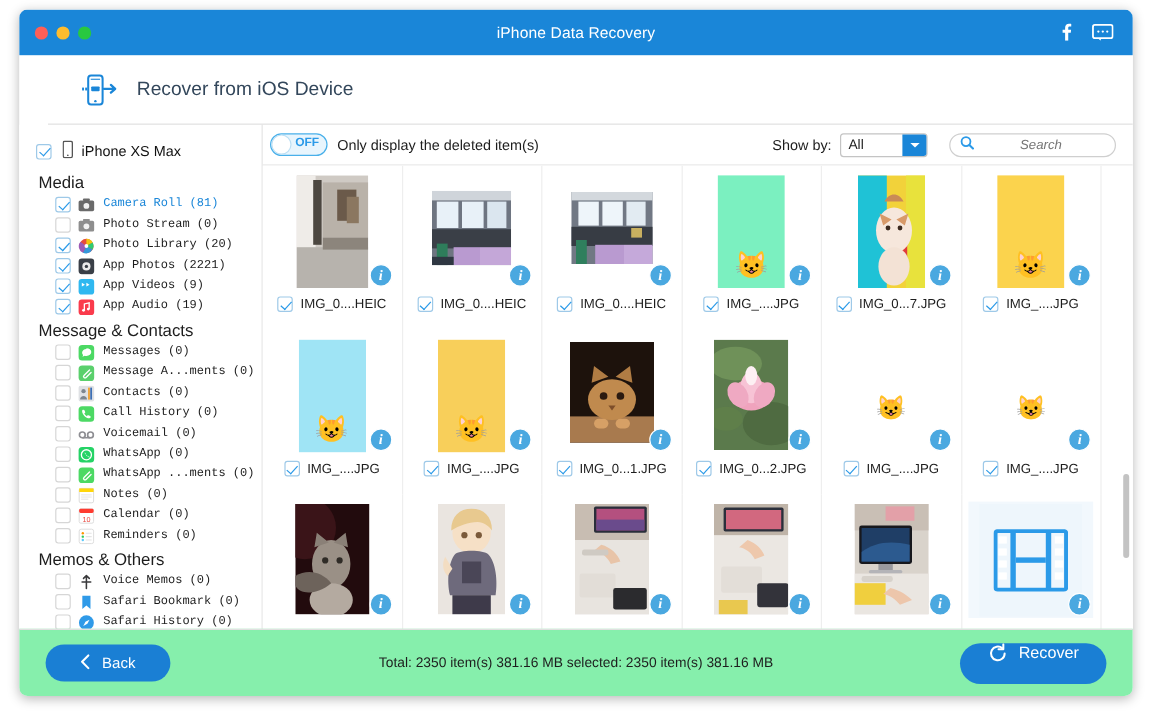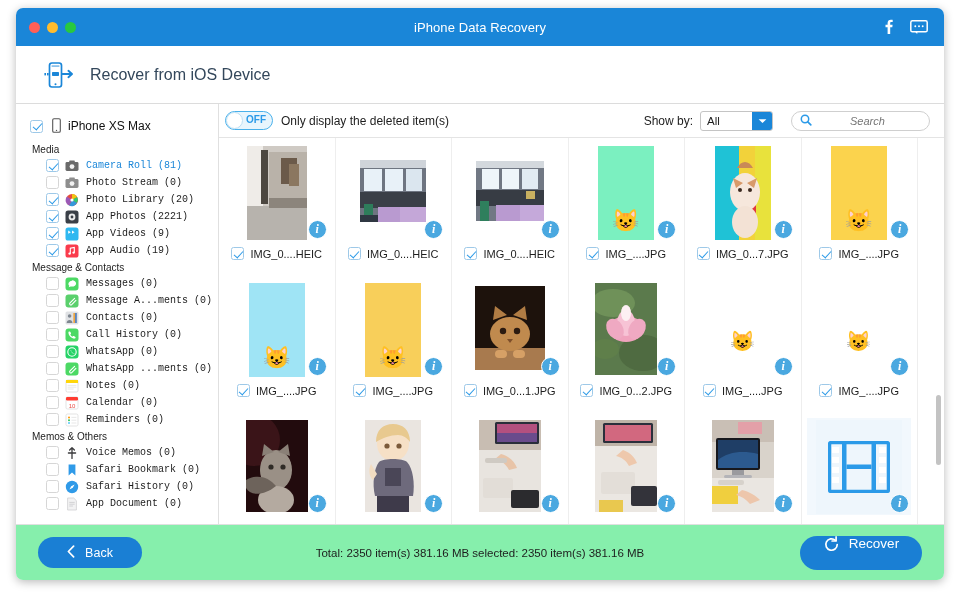--- a/index.html
+++ b/index.html
@@ -47,20 +47,21 @@
 
   
   .header {
     height: 58px;
     flex: 0 0 58px;
     background: #ffffff;
     display: flex;
     align-items: center;
     padding-left: 26px;
     border-bottom: 1px solid #dcdcdc;
+    margin-left: 24px;
   }
   .header-icon { width: 34px; height: 30px; margin-right: 14px; display:block; }
   .header-title { font-size: 16px; color: #33475b; }
 
   
   .body { flex: 1 1 auto; display: flex; min-height: 0; }
 
   
   .sidebar {
     width: 203px;
@@ -72,21 +73,21 @@
     font-size: 11.5px;
     color: #222;
   }
   .device-row {
     display: flex; align-items: center;
     padding: 0 0 0 14px;
     height: 22px;
     margin-bottom: 4px;
   }
   .device-name { font-size: 12px; color: #111; margin-left: 7px; }
-  .group-title { font-size: 10px; color: #1d1d1d; padding: 3px 0 2px 16px; font-weight: normal; }
+  .group-title { font-size: 14px; color: #1d1d1d; padding: 3px 0 2px 16px; font-weight: normal; }
   .cat { display: flex; align-items: center; height: 17px; padding-left: 30px; }
   .cat-icon { width: 14px; height: 14px; margin: 0 7px 0 6px; flex: 0 0 14px; display:block; border-radius: 2px;}
   .cat-label { font-size: 10px; color: #1d1d1d; white-space: nowrap; font-family: Liberation Mono, monospace; }
   .cat.active .cat-label { color: #1a86d8; }
 
   
   .cb {
     width: 13px; height: 13px; flex: 0 0 13px;
     border: 1px solid #9ec9e8;
     border-radius: 2.5px;
@@ -404,20 +405,29 @@
               </svg></span>
             <span class="cat-label">Contacts (0)</span>
           </div>
           <div class="cat">
             <span class="cb dim"></span>
             <span class="cat-icon"><svg width="14" height="14" viewBox="0 0 14 14">
                 <rect x="0.5" y="0.5" width="13" height="13" rx="3" fill="#4cd964"></rect>
                 <path d="M4.4 3.4c.6 0 1 .3 1.2.9l.4 1c.1.4 0 .7-.3.9l-.5.4c.5 1 1.2 1.7 2.2 2.2l.4-.5c.2-.3.5-.4.9-.3l1 .4c.6.2.9.6.9 1.2 0 .6-.5 1-1.1 1C6.6 10.6 3.4 7.4 3.4 4.5c0-.6.4-1.1 1-1.1z" fill="#fff"></path>
               </svg></span>
             <span class="cat-label">Call History (0)</span>
+          </div>
+          <div class="cat">
+            <span class="cb dim"></span>
+            <span class="cat-icon"><svg width="14" height="14" viewBox="0 0 14 14">
+                <circle cx="3.6" cy="7.4" r="2.4" fill="none" stroke="#8e8e93" stroke-width="1.4"></circle>
+                <circle cx="10.4" cy="7.4" r="2.4" fill="none" stroke="#8e8e93" stroke-width="1.4"></circle>
+                <path d="M3.6 9.8h6.8" stroke="#8e8e93" stroke-width="1.4"></path>
+              </svg></span>
+            <span class="cat-label">Voicemail (0)</span>
           </div>
           <div class="cat">
             <span class="cb dim"></span>
             <span class="cat-icon"><svg width="14" height="14" viewBox="0 0 14 14">
                 <rect x="0.5" y="0.5" width="13" height="13" rx="3" fill="#25d366"></rect>
                 <circle cx="7" cy="7" r="4.2" fill="none" stroke="#fff" stroke-width="1.1"></circle>
                 <path d="M5.4 5.5c.3-.3.7-.2.9.2l.3.7c.1.3 0 .5-.2.6.4.7.9 1.1 1.5 1.4.1-.2.4-.3.6-.2l.7.3c.4.2.5.6.2.9" fill="#fff"></path>
               </svg></span>
             <span class="cat-label">WhatsApp (0)</span>
           </div>

